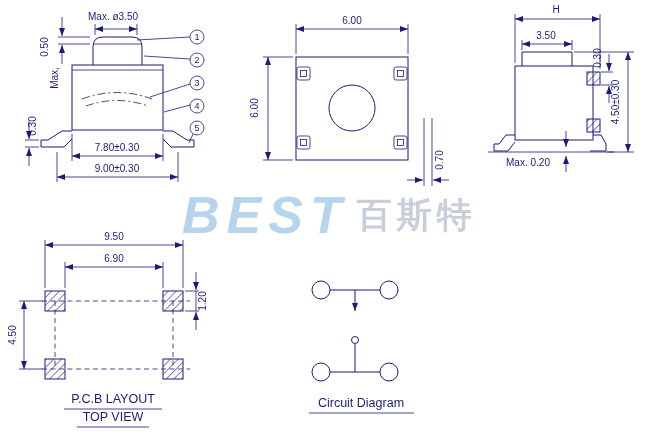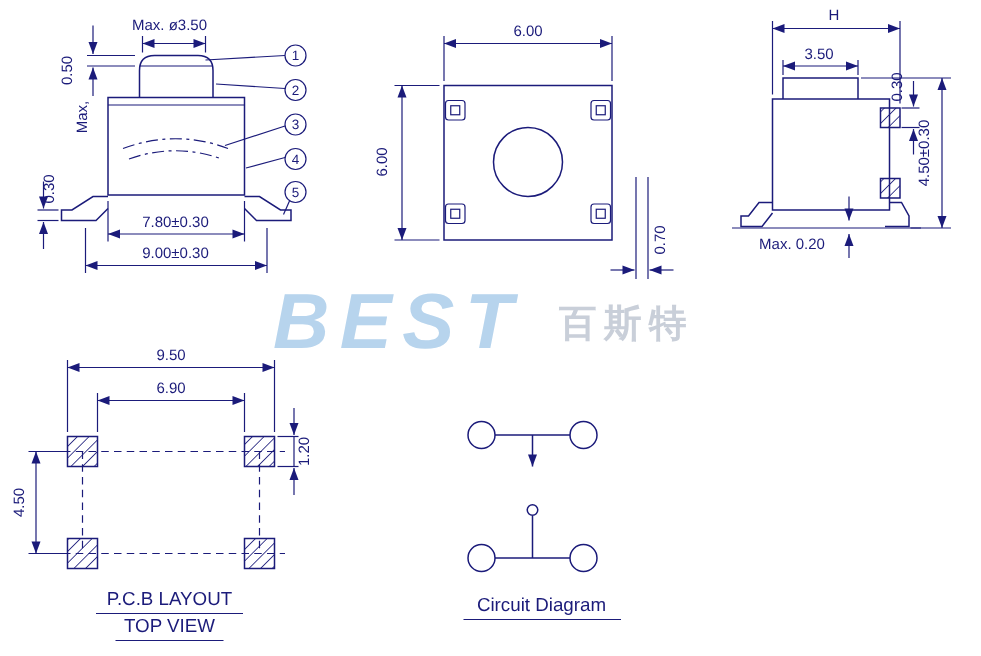--- a/index.html
+++ b/index.html
@@ -9,29 +9,29 @@
     --paper:#ffffff;
   }
   html,body{margin:0;padding:0;}
   body{
     width:654px;height:437px;position:relative;overflow:hidden;
     background:var(--paper);
     font-family:"Liberation Sans",sans-serif;
   }
   .watermark{
     position:absolute;left:182px;top:189px;z-index:0;
-    display:flex;align-items:center;gap:24px;user-select:none;white-space:nowrap;
+    display:flex;align-items:center;gap:8px;user-select:none;white-space:nowrap;
   }
   .wm-brand{
     font-family:"Liberation Sans",sans-serif;font-style:italic;font-weight:bold;
     font-size:52px;letter-spacing:7px;color:var(--wm_blue);line-height:1;
   }
   .wm-cn{
     font-family:"DejaVu Sans",sans-serif;font-weight:bold;
-    font-size:25px;letter-spacing:5px;color:var(--wm_gray);line-height:1;
+    font-size:35px;letter-spacing:5px;color:var(--wm_gray);line-height:1;
   }
   svg.stage{position:absolute;inset:0;z-index:1;}
   svg text{font-family:"Liberation Sans","DejaVu Sans",sans-serif;}
   .ln{fill:none;stroke:var(--ink);stroke-width:1;}
   .thin{stroke-width:0.8;}
   .dl{fill:none;stroke:var(--ink);stroke-width:0.8;}
   .dsh{stroke-dasharray:5 3.5;}
   .cl{stroke-dasharray:8 3 2 3;}
   .d{font-size:10px;fill:var(--ink);text-anchor:middle;}
   .lbl{font-size:12.5px;}

